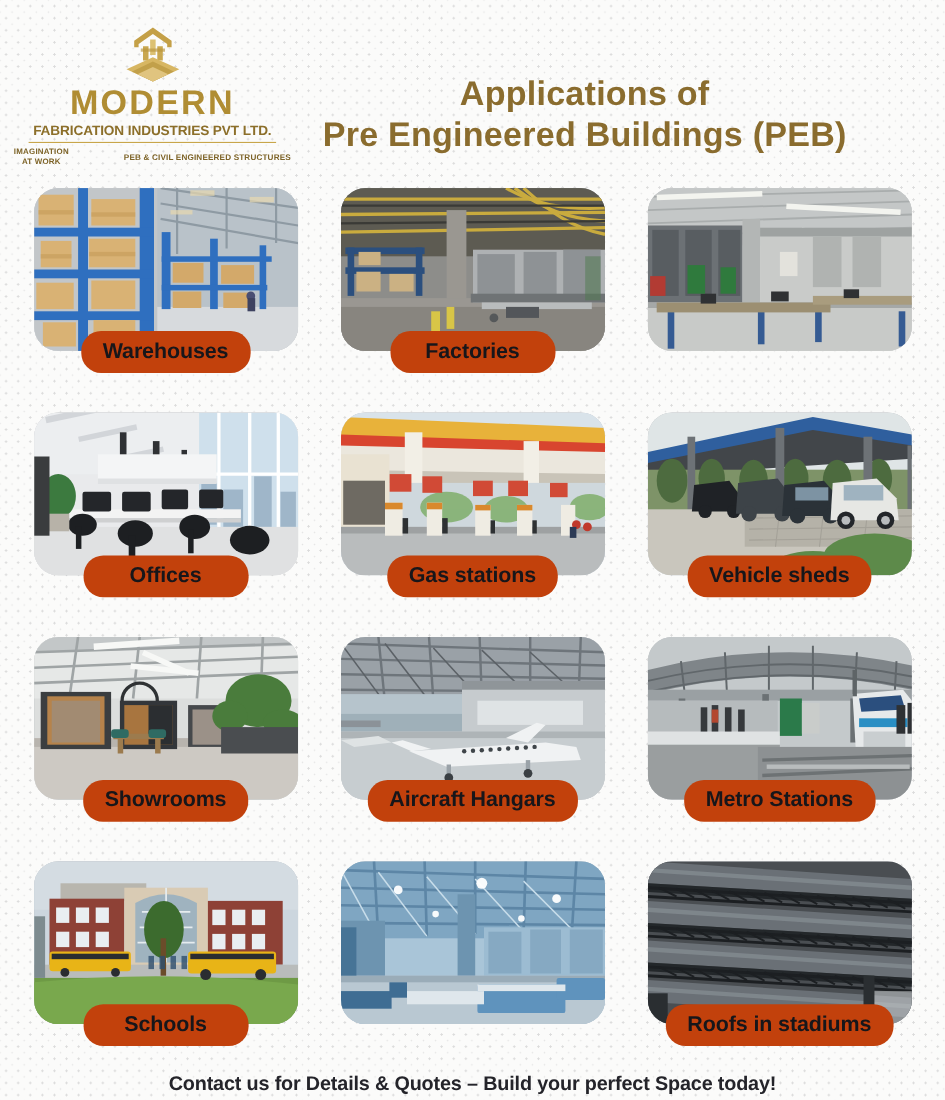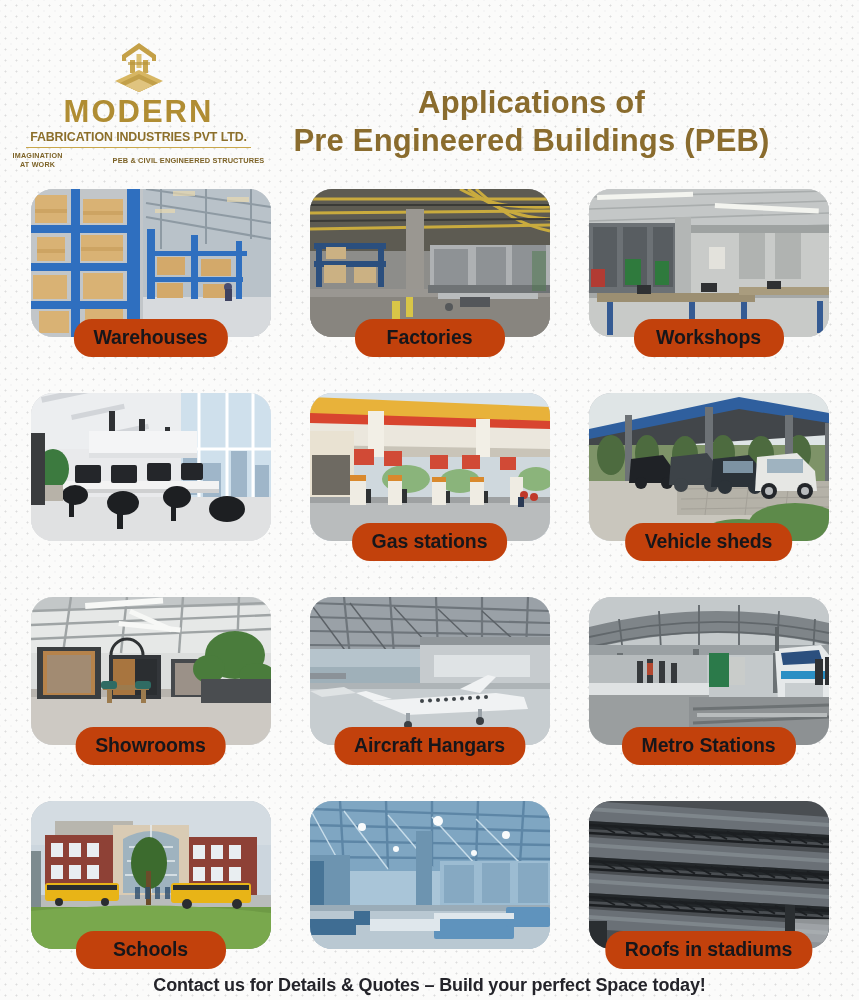--- a/index.html
+++ b/index.html
@@ -17,21 +17,20 @@
     background-position: 0 0, 5.5px 5.5px;
     position: relative;
   }
 
   
   .header {
     display: flex;
     align-items: flex-start;
     padding: 18px 41px 0 26px;
     height: 165px;
-    margin-top: 18px;
   }
 
   .brand { width: 225px; flex: 0 0 225px; padding-top: 4px; }
 
   .brand-mark {
     width: 100%;
     display: flex;
     justify-content: center;
     margin-bottom: 2px;
   }
@@ -379,21 +378,20 @@
             <rect x="66" y="72" width="14" height="24"></rect>
           </g>
         <g fill="#b23b33">
             <rect x="2" y="80" width="14" height="18"></rect>
           </g>
         <g fill="#e3e2dc">
             <rect x="120" y="58" width="16" height="22"></rect>
           </g>
       </svg>
     </div>
-    <div class="card-label">Workshops</div>
   </div>
 
   <div class="card">
     <div class="card-photo">
       <svg viewBox="0 0 240 148" preserveAspectRatio="none">
         <rect width="240" height="148" fill="#e9eaec"></rect>
         <rect x="0" y="0" width="240" height="56" fill="#eceef0"></rect>
         <g fill="#d2d5d9">
           <rect x="10" y="4" width="60" height="6" transform="rotate(-12 10 4)"></rect>
           <rect x="40" y="22" width="54" height="5" transform="rotate(-12 40 22)"></rect>
@@ -438,20 +436,21 @@
             <rect x="140" y="106" width="5" height="22"></rect>
           <ellipse cx="196" cy="116" rx="18" ry="13"></ellipse>
         </g>
         <g fill="#3c7a3f">
             <ellipse cx="22" cy="76" rx="16" ry="20"></ellipse>
           </g>
         <rect x="12" y="92" width="20" height="16" fill="#b7b2a8"></rect>
         <rect x="0" y="40" width="14" height="72" fill="#3a3c3e"></rect>
       </svg>
     </div>
+    <div class="card-label">Offices</div>
   </div>
 
   <div class="card">
     <div class="card-photo">
       <svg viewBox="0 0 240 148" preserveAspectRatio="none">
         <rect width="240" height="148" fill="#cfdae4"></rect>
         <rect x="0" y="0" width="240" height="18" fill="#d9e3ea"></rect>
         <path d="M0 4 L240 14 L240 30 L0 22 Z" fill="#e8b23a"></path>
         <path d="M0 20 L240 28 L240 38 L0 32 Z" fill="#d8452f"></path>
         <path d="M0 30 L240 36 L240 62 L0 60 Z" fill="#ebe7dd"></path>

